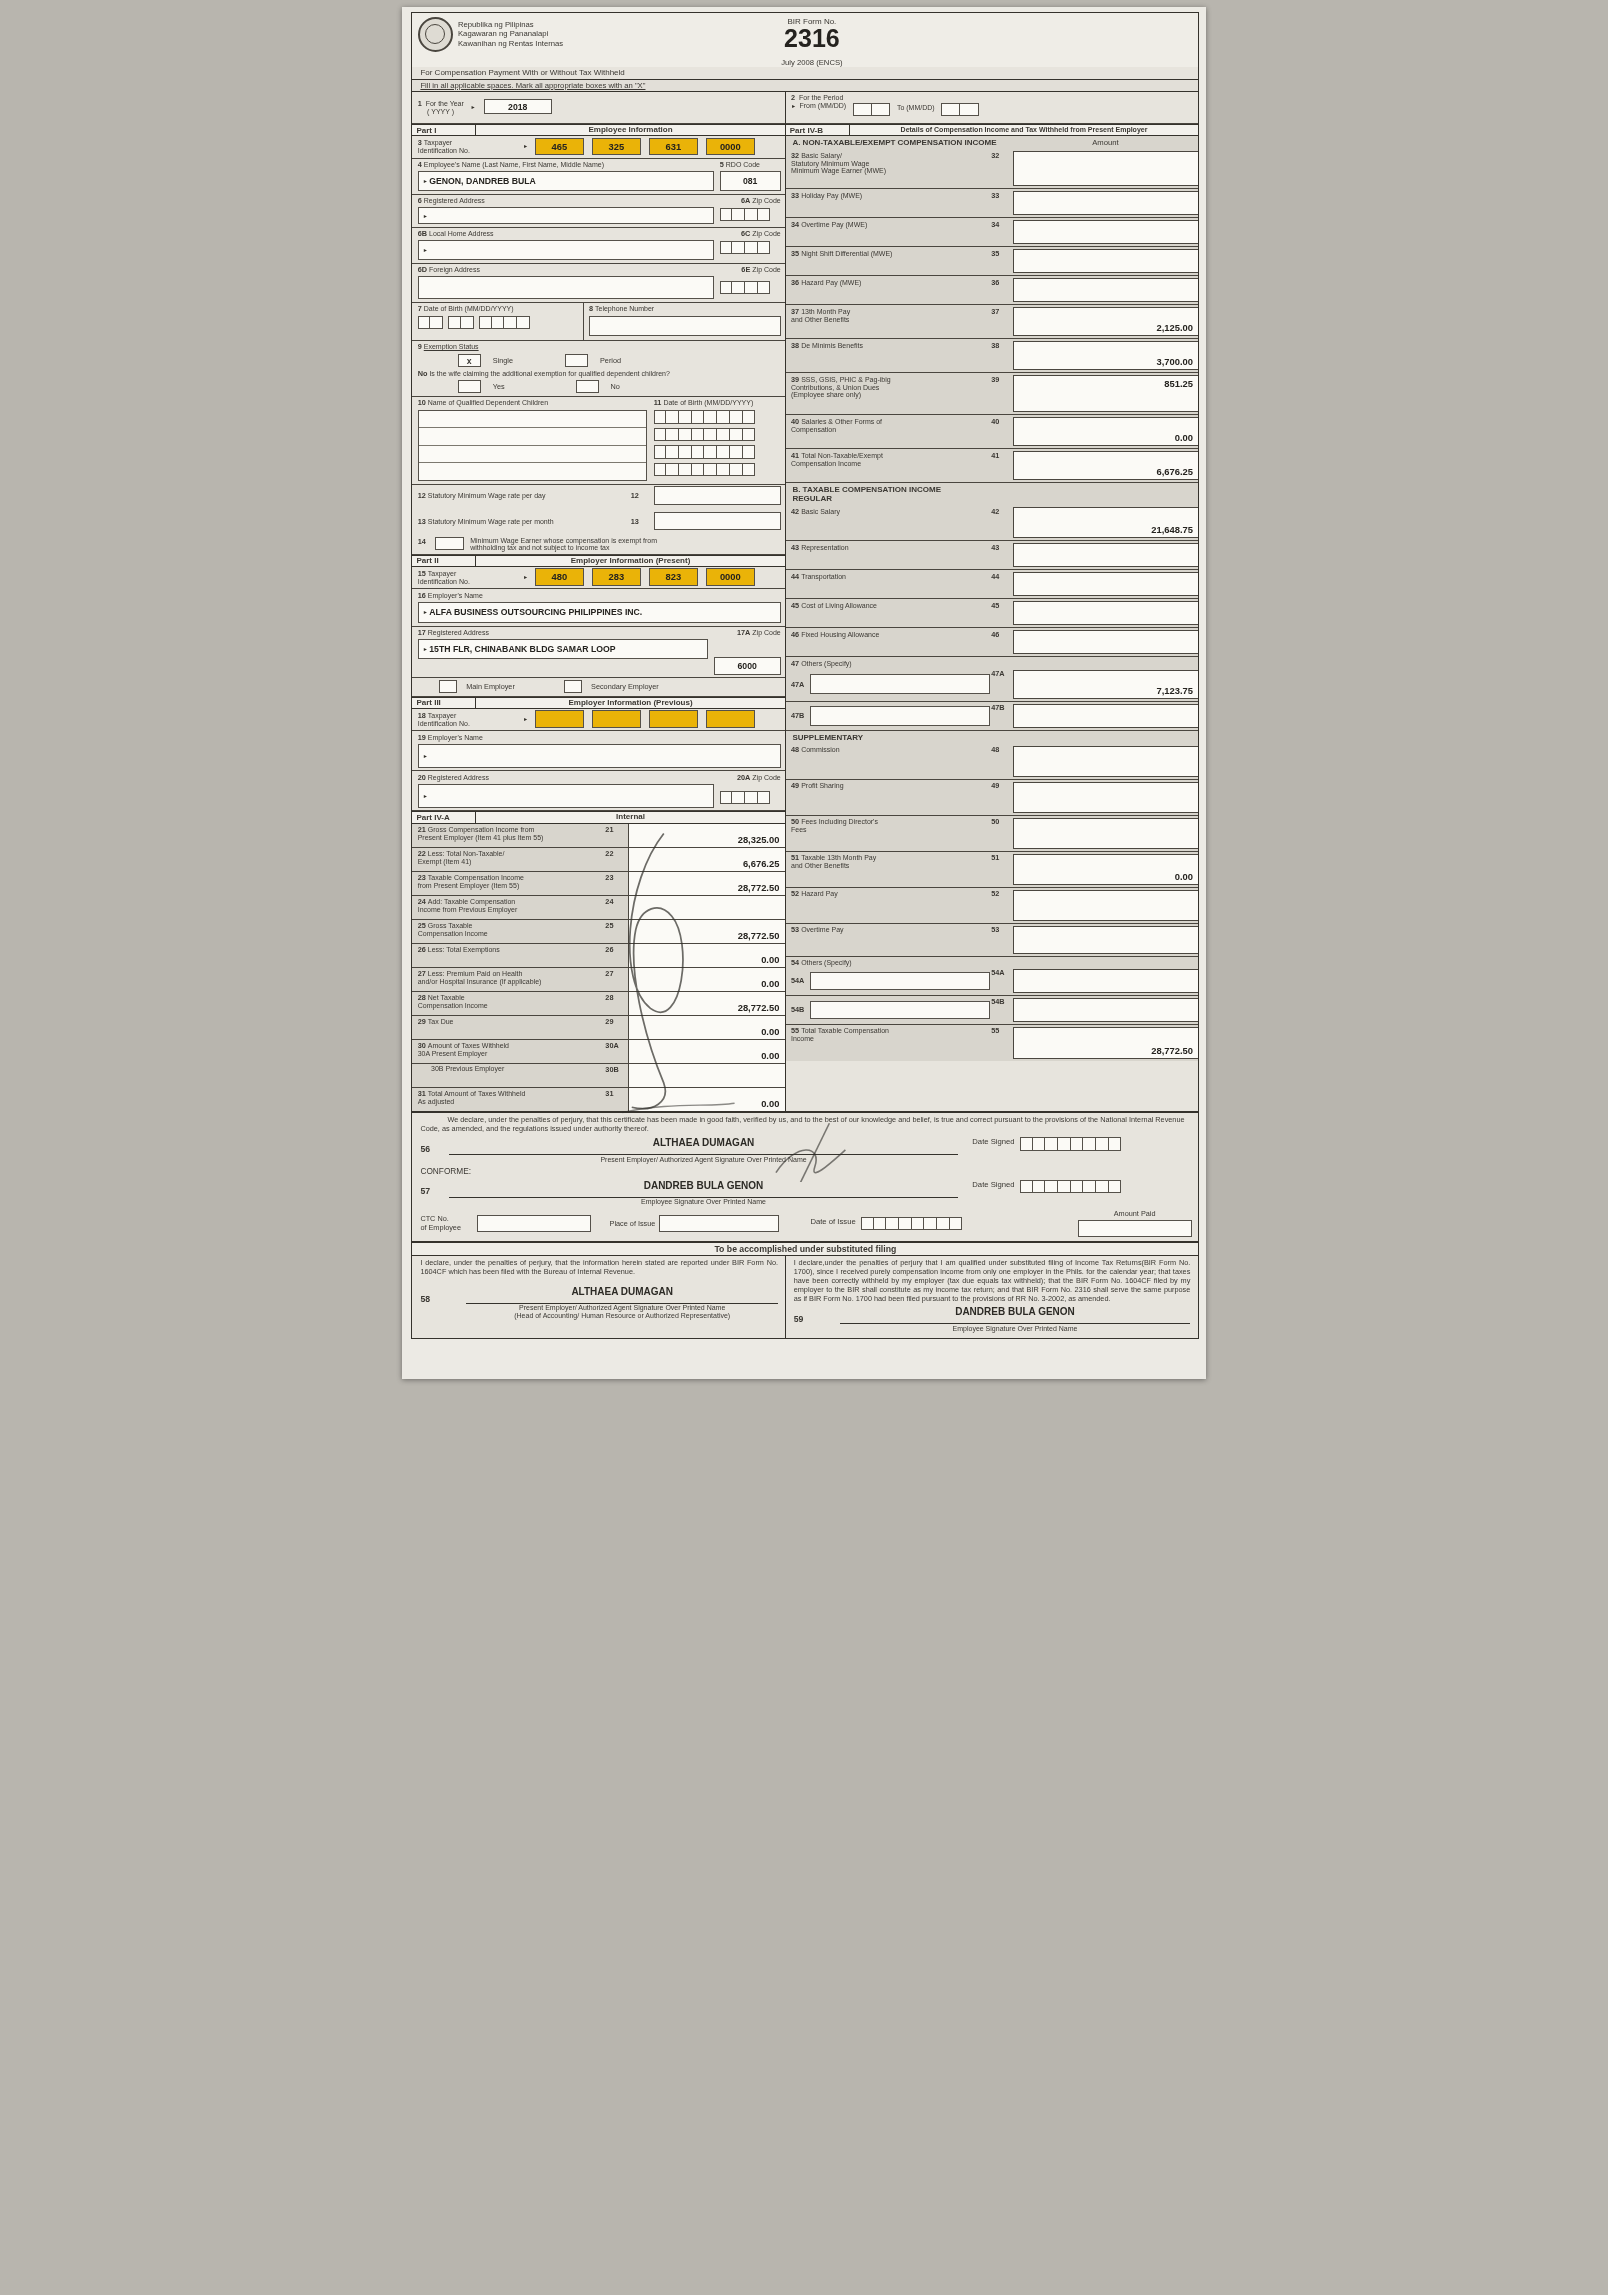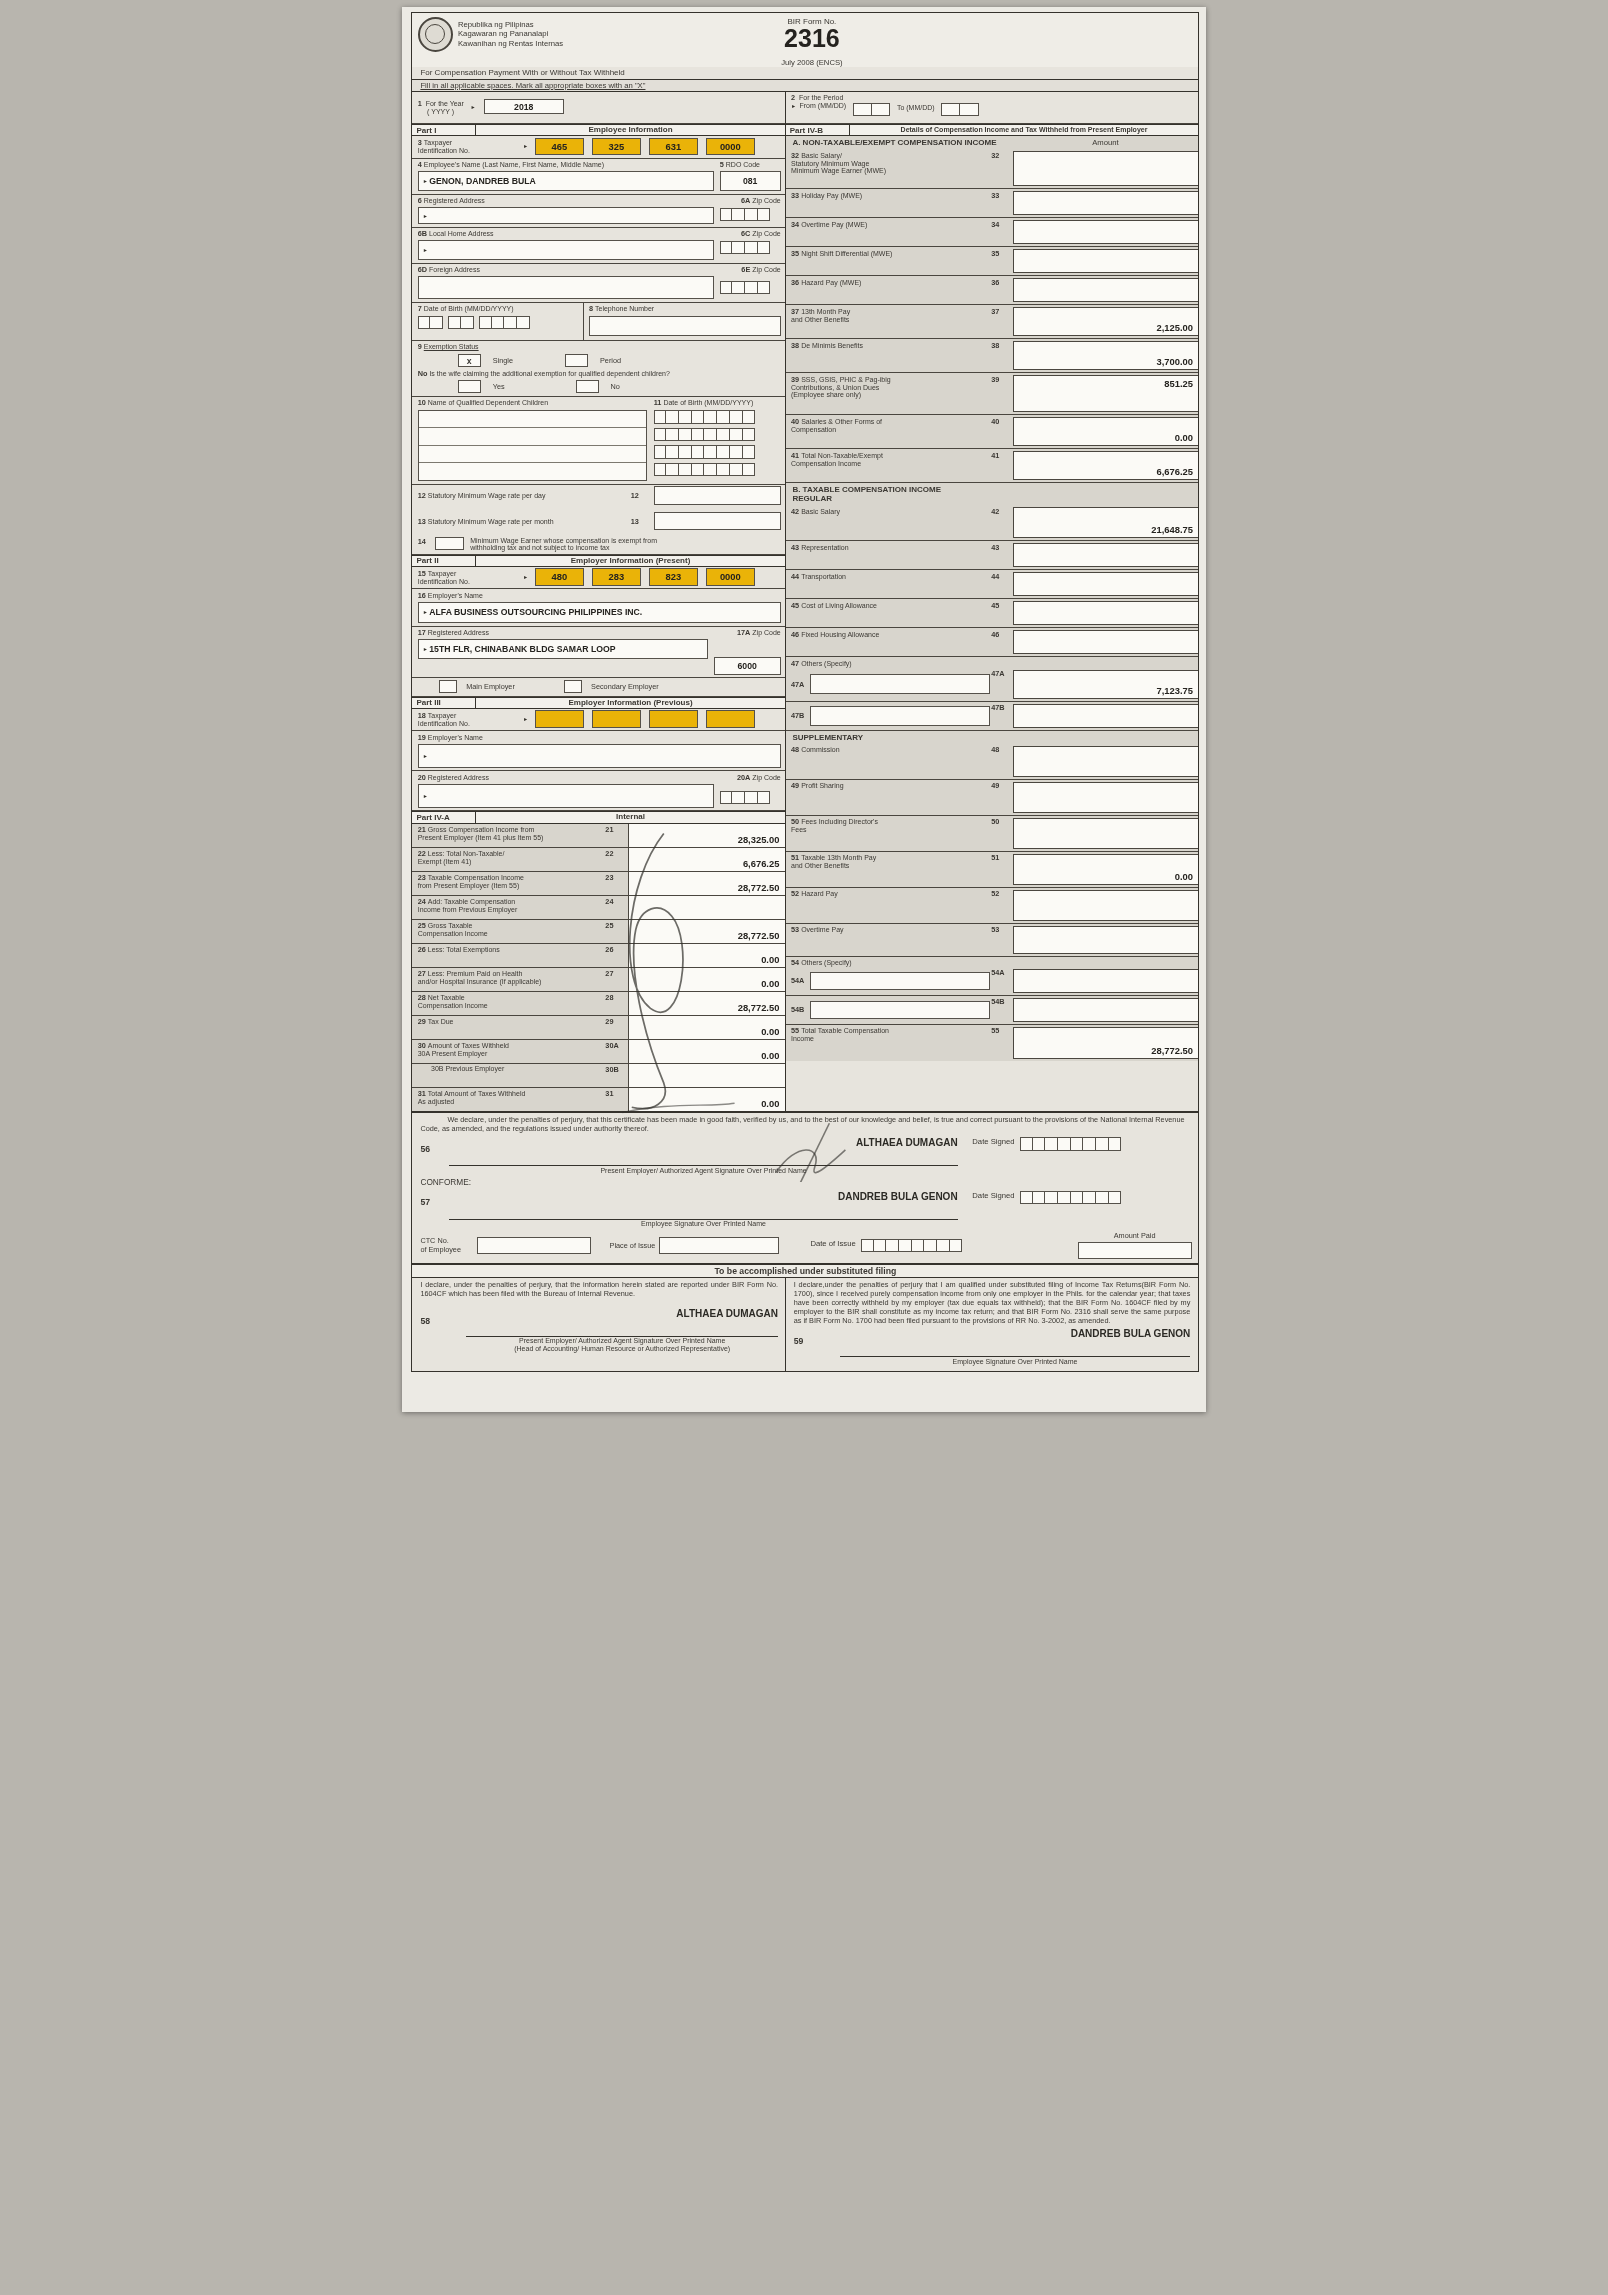--- a/index.html
+++ b/index.html
@@ -72,21 +72,21 @@
 
   .gray { background: #d8d5cd; }
   .lines4 > div { background:#fbfaf6; border-bottom: 0.7px solid #7c786f; height: 17.4px; }
   .lines4 { border:0.8px solid #55514a; }
 
   
   .certify { border-top: 2px solid #35322c; padding: 2.7px 6.7px 4px 8px; background:#e7e4dd; position: relative; }
   .decl { font-size: 7.3px; }
   .decl .ind { display:inline-block; width: 27px; }
   .sigrow { display: grid; grid-template-columns: 29px 1fr 234px; margin-top: 4px; }
-  .signame { text-align: right; font-weight: 700; font-size: 10px; color:#2c2a25; border-bottom: 1.3px solid #35322c; padding-bottom: 17px; }
+  .signame { text-align: center; font-weight: 700; font-size: 10px; color:#2c2a25; border-bottom: 1.3px solid #35322c; padding-bottom: 6px; }
   .sigcap { text-align: center; font-size: 7px; padding-top: 0.7px; }
   .dsig { display: flex; gap: 5.3px; align-items: flex-start; padding-left: 14.7px; font-size: 7.7px; }
   .conforme { font-size: 8.3px; margin-top: 2.7px; }
   .ctcrow { display: grid; grid-template-columns: 53px 114px 60px 120px 1fr 114px; gap: 4px; align-items: center; margin-top: 4px; font-size: 7.3px; }
   .ctcbox { height: 17.4px; background:#fbfaf6; border:0.8px solid #55514a; }
   .amtpaid { text-align:center; }
   .amtpaid .ctcbox { margin-top: 1.3px; }
 
   .subhdr { border-top: 2px solid #35322c; border-bottom: 1.3px solid #35322c; text-align:center; font-weight:700; font-size: 8.7px; background:#efede7; padding: 0.7px 0; }
   .subcols { display: grid; grid-template-columns: 47.5% 52.5%; }
@@ -135,21 +135,21 @@
 
       <div class="col-l">
 
         <div class="row" style="display:flex;gap:6.7px;align-items:center;min-height:32px">
           <div class="lbl">
             <b class="n">1</b>
             <span>For the Year</span><br>
             <span style="margin-left:9.4px">( YYYY )</span>
           </div>
           <span class="arr">►</span>
-          <div class="field" style="width:80px;justify-content:center">2018</div>
+          <div class="field" style="width:68px;justify-content:center">2018</div>
         </div>
 
         <div class="pbar">
           <div class="p">Part I</div>
           <div class="t">Employee Information</div>
         </div>
 
         <div class="row" style="display:flex;gap:5.3px;align-items:center">
           <div class="lbl pre" style="width:100px"><b class="n">3</b><span>Taxpayer
 Identification No.</span></div>

